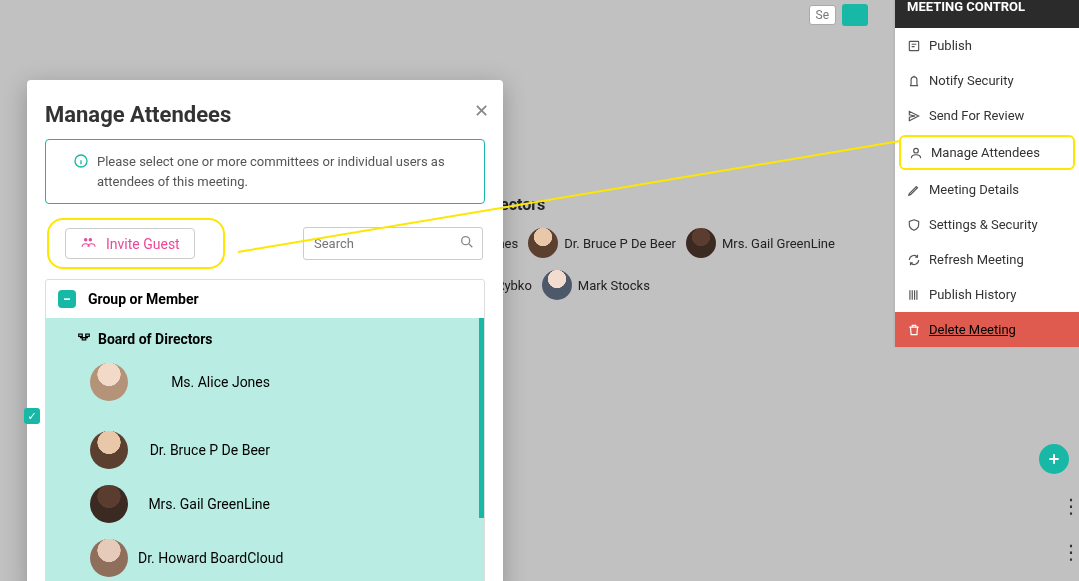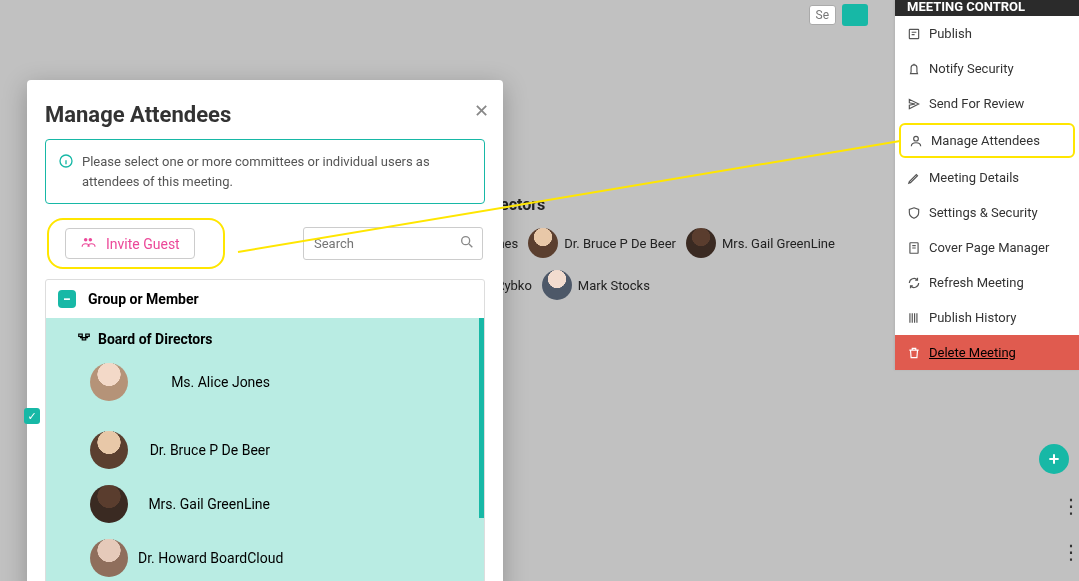--- a/index.html
+++ b/index.html
@@ -1,21 +1,21 @@
 <!DOCTYPE html>
 <html><head>
   <meta charset="utf-8">
   <style>
     * { margin: 0; padding: 0; box-sizing: border-box; font-family: -apple-system, BlinkMacSystemFont, "Segoe UI", Roboto, Arial, sans-serif; }
     body { background: #e8e8e8; width: 1079px; height: 581px; overflow: hidden; position: relative; }
     .overlay-dim { position: absolute; inset: 0; background: rgba(120,120,120,0.35); pointer-events: none; }
 
     
     .right-panel { position: absolute; right: 0; top: 0; width: 184px; background: #fff; z-index: 8; box-shadow: -1px 0 2px rgba(0,0,0,0.08); }
-    .panel-header { background: #2b2b2b; color: #fff; font-weight: 700; font-size: 13px; padding: 0 12px; height: 16px; line-height: 1; display:flex; align-items:flex-start; }
+    .panel-header { background: #2b2b2b; color: #fff; font-weight: 700; font-size: 13px; padding: 0 12px; height: 28px; line-height: 1; display:flex; align-items:flex-start; }
     .panel-item { display: flex; align-items: center; gap: 8px; padding: 10px 12px; font-size: 13px; color: #333; cursor: pointer; }
     .panel-item.active-outline { border: 2px solid #ffe600; border-radius: 6px; margin: 2px 4px; padding: 8px 8px; }
     .panel-item.delete { background: #e05b4f; color: #000000; text-decoration: underline; }
     .panel-icon { width: 14px; height: 14px; display: inline-flex; align-items:center; justify-content:center; color: #555; }
     .panel-item.delete .panel-icon { color: #fff; }
 
     
     .bg-content { position: absolute; left: 300px; top: 195px; color:#222; z-index: 2; }
     .bg-heading { font-weight: 700; font-size: 16px; margin-bottom: 14px; }
     .chip-row { display: flex; align-items: center; gap: 10px; margin-bottom: 12px; }
@@ -23,21 +23,21 @@
     .chip-avatar { width: 30px; height: 30px; border-radius: 50%; display:inline-block; }
 
     
     .fab { position:absolute; right: 10px; top: 444px; width: 30px; height:30px; border-radius:50%; background:#17b8a6; color:#fff; display:flex; align-items:center; justify-content:center; font-size:20px; z-index:9;}
     .kebab { position:absolute; right:12px; width: 6px; color:#333; font-size:20px; z-index:9; display:flex; flex-direction:column; gap:0;}
 
     
     .modal { position: absolute; left: 27px; top: 80px; width: 476px; background: #fff; border-radius: 4px; box-shadow: 0 6px 24px rgba(0,0,0,0.25); z-index: 20; }
     .modal-title { font-size: 22px; font-weight: 700; color: #333; padding: 22px 18px 12px; }
     .modal-close { position:absolute; right: 14px; top: 20px; color:#888; font-size:18px; cursor:pointer; }
-    .info-box { margin: 0 18px 14px; border: 1px solid #17b8a6; border-radius: 4px; padding: 12px 12px; font-size: 13px; color: #555; display:flex; gap:8px; align-items:flex-start; line-height:1.5; }
+    .info-box { margin: 0 18px 14px; border: 1px solid #17b8a6; border-radius: 4px; padding: 12px 27px; font-size: 13px; color: #555; display:flex; gap:8px; align-items:flex-start; line-height:1.5; }
     .info-icon { color: #17b8a6; flex-shrink:0; margin-top:1px; }
 
     .controls-row { display:flex; gap: 20px; padding: 0 20px 10px; align-items:center; }
     .invite-btn { border: 2px solid #ffe600; border-radius: 16px; padding: 8px 28px 8px 16px; display:flex; align-items:center; gap:10px; font-size:14px; color:#ec4899; cursor:pointer; background:#fff; }
     .invite-btn-inner { border: 1px solid #ccc; border-radius: 4px; padding: 6px 14px; display:flex; align-items:center; gap:10px; }
     .search-wrap { position: relative; flex: 0 0 180px; margin-left:auto; }
     .search-input { width: 100%; padding: 8px 30px 8px 10px; border:1px solid #ccc; border-radius:3px; font-size:13px; }
     .search-icon-pos { position:absolute; right:8px; top:7px; color:#888; }
 
     .list-box { margin: 0 18px 0; border:1px solid #ddd; border-radius:3px; position:relative; }
@@ -148,29 +148,20 @@
       </span>
     <span>Meeting Details</span>
   </div>
   <div class="panel-item">
     <span class="panel-icon">
         <svg width="14" height="14" viewBox="0 0 24 24" fill="none" stroke="currentColor" stroke-width="2">
           <path d="M12 3l8 3v5c0 5-3 8-8 10-5-2-8-5-8-10V6l8-3z"></path>
         </svg>
       </span>
     <span>Settings &amp; Security</span>
-  </div>
-  <div class="panel-item">
-    <span class="panel-icon">
-        <svg width="14" height="14" viewBox="0 0 24 24" fill="none" stroke="currentColor" stroke-width="2">
-          <rect x="5" y="3" width="14" height="18" rx="1"></rect>
-          <path d="M9 8h6M9 12h6"></path>
-        </svg>
-      </span>
-    <span>Cover Page Manager</span>
   </div>
   <div class="panel-item">
     <span class="panel-icon">
         <svg width="14" height="14" viewBox="0 0 24 24" fill="none" stroke="currentColor" stroke-width="2">
           <path d="M4 12a8 8 0 0 1 14-5M20 12a8 8 0 0 1-14 5"></path>
           <path d="M18 3v4h-4M6 21v-4h4"></path>
         </svg>
       </span>
     <span>Refresh Meeting</span>
   </div>

